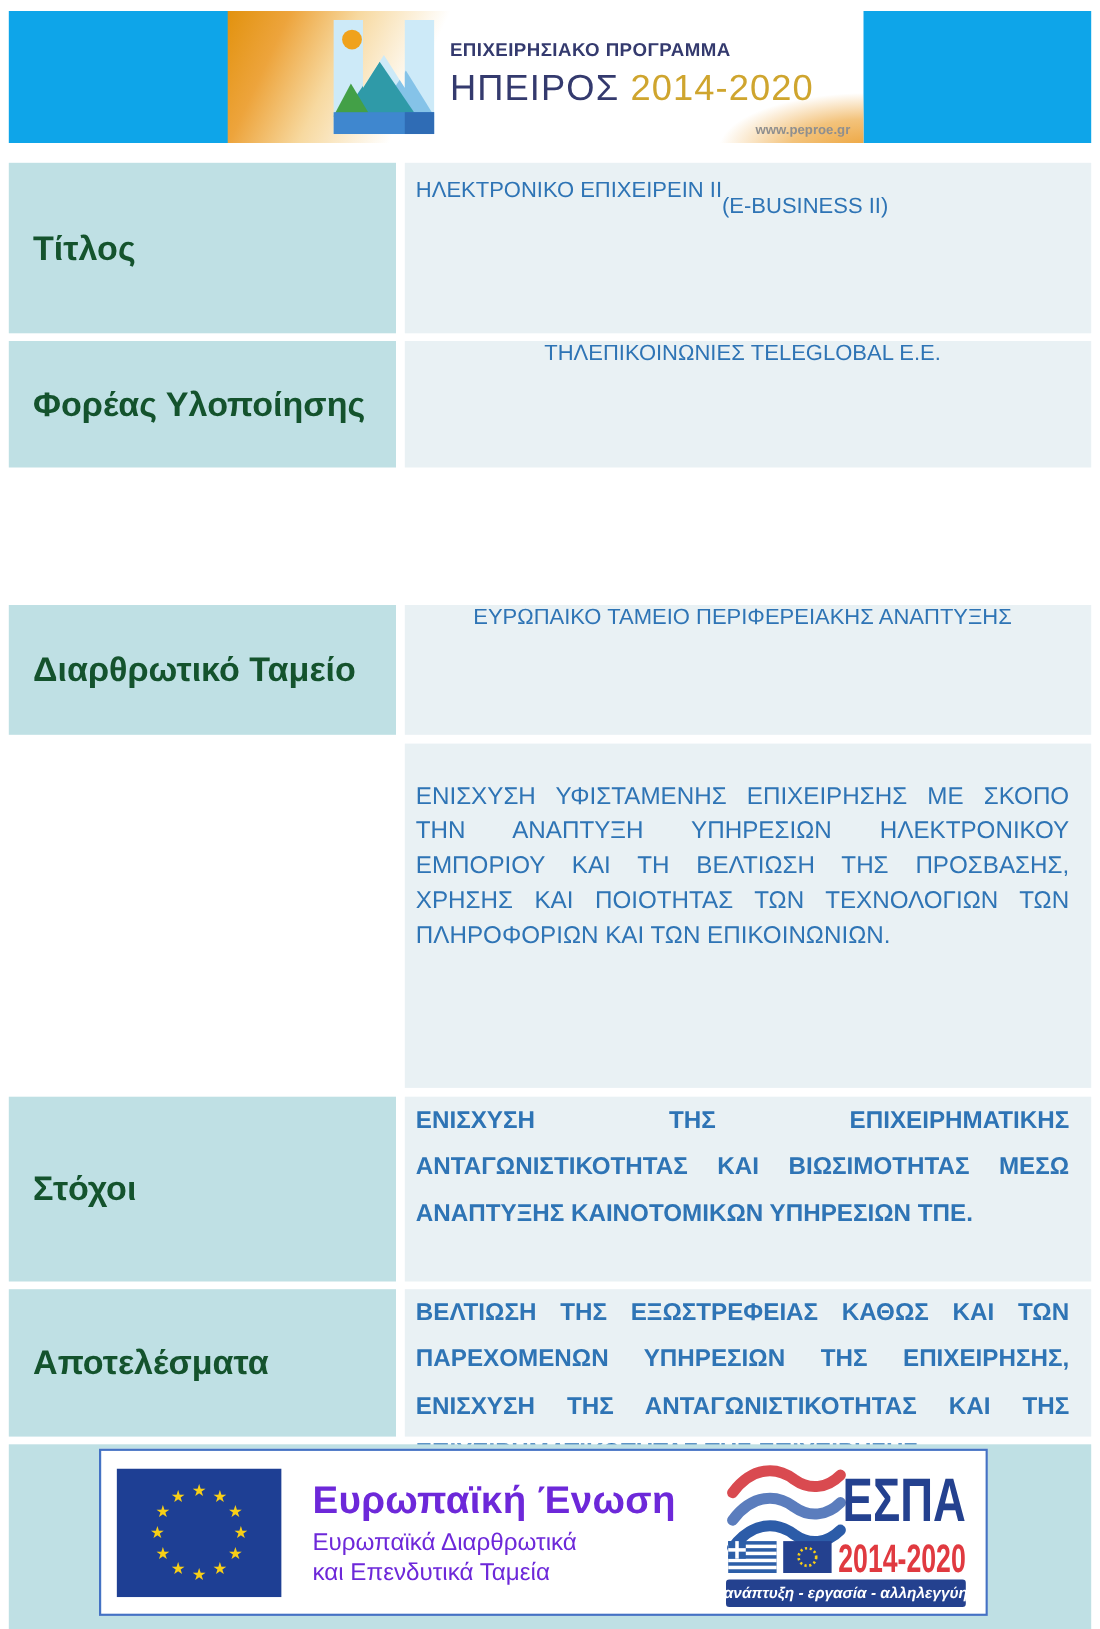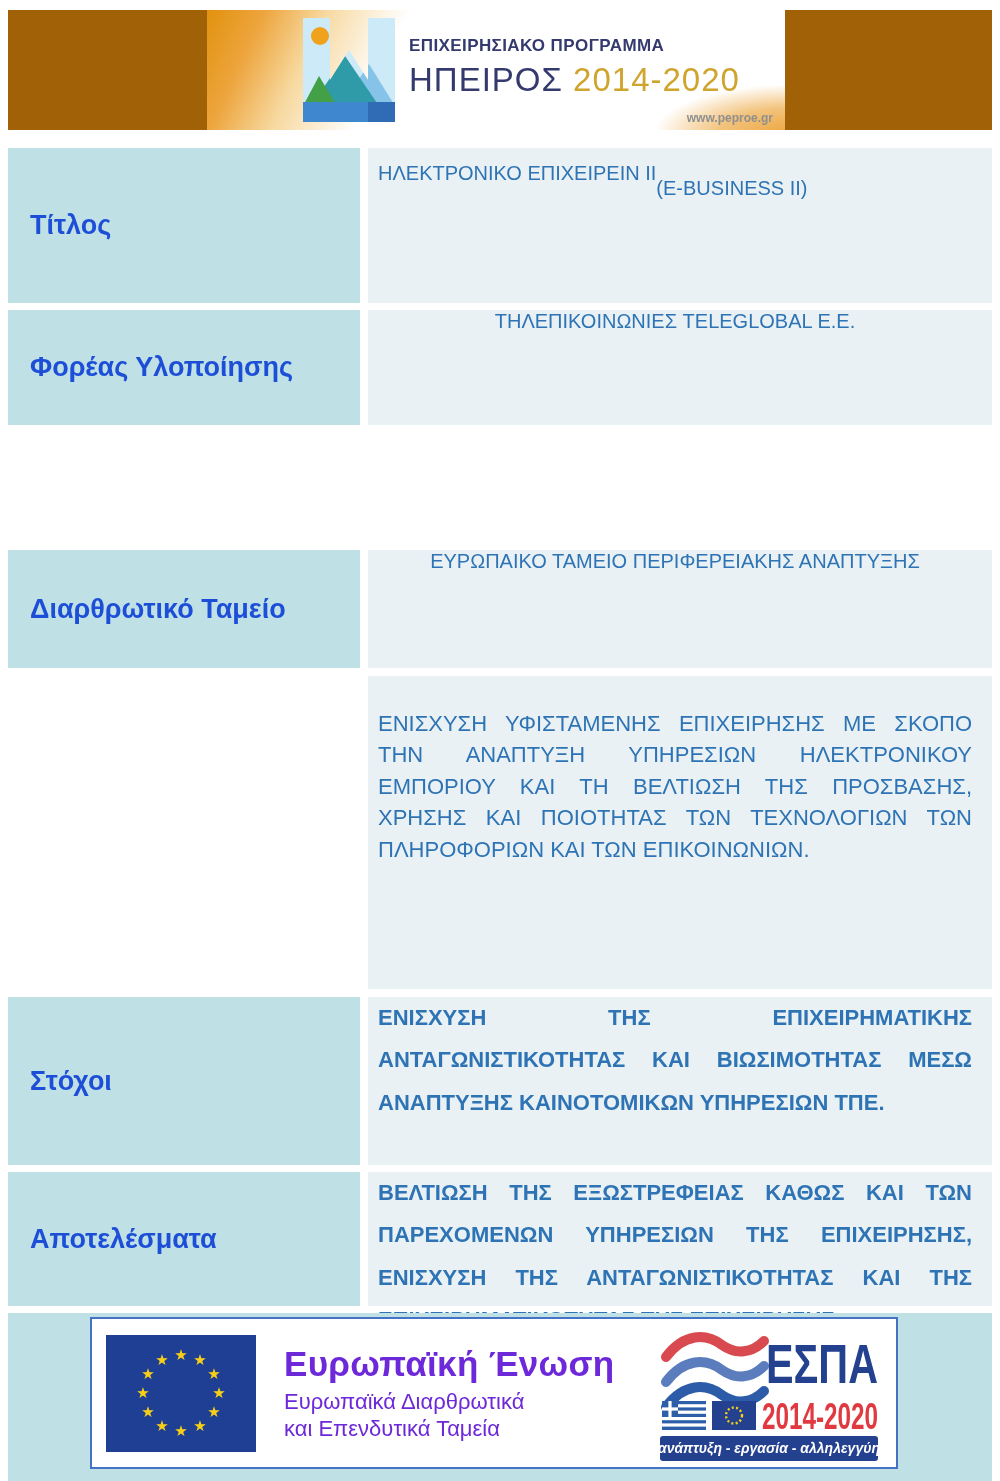--- a/index.html
+++ b/index.html
@@ -1,38 +1,38 @@
 <!DOCTYPE html>
 <html><head>
 <meta charset="utf-8">
 <style>
   * { box-sizing: border-box; }
   html,body { margin:0; padding:0; background:#ffffff; }
   body { width:1000px; height:1481px; font-family:"Liberation Sans", sans-serif; }
   .page { position:relative; width:1000px; height:1481px; background:#ffffff; overflow:hidden; }
 
   
-  .top-banner { position:absolute; left:8px; top:10px; width:984px; height:120px; background:#a16207; }
+  .top-banner { position:absolute; left:8px; top:10px; width:984px; height:120px; background:#0ea5e9; }
   .logo-box { position:absolute; left:199px; top:0; width:578px; height:120px;
       background:
         radial-gradient(ellipse 190px 70px at 101% 104%, #eda43c 0%, #f3c37c 38%, rgba(255,255,255,0) 72%),
         linear-gradient(115deg, #e2920e 0%, #eda43c 9%, #f7d9a0 19%, #ffffff 32%, #ffffff 100%);
   }
   .logo-h { position:absolute; left:96px; top:8px; }
   .logo-text { position:absolute; left:202px; top:26px; }
   .logo-line1 { font-size:17px; font-weight:bold; color:#343a6e; letter-spacing:0.4px; }
   .logo-line2 { margin-top:5px; font-size:33px; color:#343a6e; letter-spacing:1px; white-space:nowrap; }
   .logo-period { color:#cfa52e; }
   .logo-website { position:absolute; right:12px; bottom:5px; font-size:12px; font-weight:bold; color:#8f8f8f; }
 
   
   .row { position:absolute; left:8px; width:984px; }
   .cell-label { position:absolute; left:0; top:0; width:352px; height:100%; background:#bfe0e4;
-      color:#1d4ed8; display:flex; align-items:center; padding-left:22px;
-      font-size:27px; font-weight:bold; line-height:1.22; }
+      color:#14532d; display:flex; align-items:center; padding-left:22px;
+      font-size:31px; font-weight:bold; line-height:1.22; }
   .cell-value { position:absolute; left:360px; top:0; width:624px; height:100%; background:#e9f1f4;
       color:#2e74b5; padding:0 20px 0 10px; display:flex; flex-direction:row; justify-content:center; }
   .v-line { font-size:20px; margin:0; }
   .v-para { font-size:22px; margin:0; text-align:justify; }
   #row1 .cell-value { justify-content:flex-start; padding-top:14px; }
   #row1 .v-line + .v-line { margin-top:15px; }
   #row3 .v-line { font-weight:bold; }
   #row5 .cell-value { justify-content:flex-start; padding-top:32px; }
   #row5 .v-para { line-height:1.43; }
   #row6 .v-para, #row7 .v-para { line-height:1.93;font-weight:bold; }

